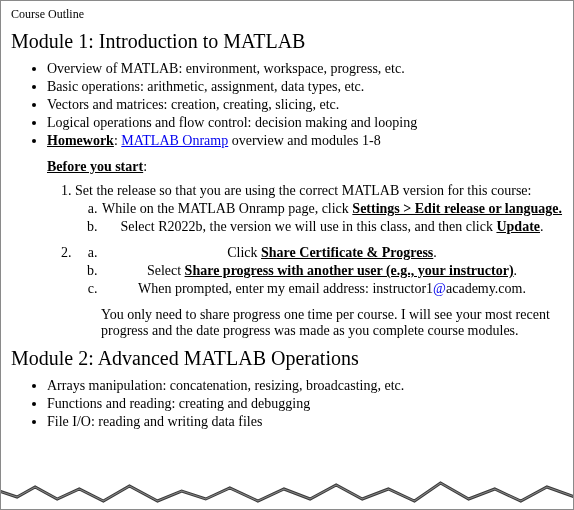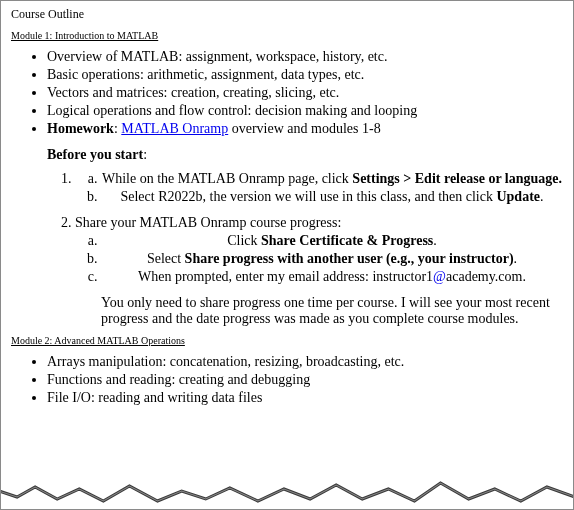--- a/index.html
+++ b/index.html
@@ -18,22 +18,21 @@
     padding: 6px 10px 0 10px;
     position: relative;
     overflow: hidden;
   }
   .title {
     margin: 0 0 8px 0;
     font-size: 12px;
   }
   .module-h {
     margin: 8px 0 8px 0;
-    font-size: 10px;
-    text-decoration: underline;
+    font-size: 20px;
   }
   ul.top {
     margin: 0;
     padding-left: 36px;
   }
   ul.top > li {
     margin: 2px 0;
   }
   .before {
     margin: 10px 0 8px 36px;
@@ -50,21 +49,21 @@
     margin: 2px 0 0 0;
     padding-left: 26px;
   }
   ol.sub > li {
     margin: 2px 0;
     text-align: center;
   }
   .note {
     margin: 10px 0 4px 90px;
   }
-  .b { font-weight: bold; }
+  .b { font-weight: bold; text-decoration: underline; }
   a.link {
     color: #0000EE;
     text-decoration: underline;
     margin-top: 8px;
   }
   .email-at { color: #0000EE; }
   
   .torn {
     position: absolute;
     left: -2px; right: -2px; bottom: -2px;
@@ -74,46 +73,46 @@
   .torn svg { display: block; width: 100%; height: 100%; }
 </style>
 </head>
 <body>
 
 <div class="title">Course Outline</div>
 
 <div class="module-h">Module 1: Introduction to MATLAB</div>
 
 <ul class="top">
-  <li>Overview of MATLAB: assignment, workspace, history, etc.</li>
+  <li>Overview of MATLAB: environment, workspace, progress, etc.</li>
   <li>Basic operations: arithmetic, assignment, data types, etc.</li>
   <li>Vectors and matrices: creation, creating, slicing, etc.</li>
   <li>Logical operations and flow control: decision making and looping</li>
   <li>
     <span class="b">Homework</span><span>: </span><a href="#" class="link">MATLAB Onramp</a><span> overview and modules 1-8</span>
   </li>
 </ul>
 
 <div class="before">
   <span class="b">Before you start</span><span>:</span>
 </div>
 
 <ol class="steps">
   <li>
+    <span>Set the release so that you are using the correct MATLAB version for this course:</span>
     <ol class="sub">
       <li>
         <span>While on the MATLAB Onramp page, click </span><span class="b">Settings &gt; Edit release or language.</span>
       </li>
       <li>
         <span>Select R2022b, the version we will use in this class, and then click </span><span class="b">Update</span><span>.</span>
       </li>
     </ol>
   </li>
   <li>
-    <span>Share your MATLAB Onramp course progress:</span>
     <ol class="sub">
       <li>
         <span>Click </span><span class="b">Share Certificate &amp; Progress</span><span>.</span>
       </li>
       <li>
         <span>Select </span><span class="b">Share progress with another user (e.g., your instructor)</span><span>.</span>
       </li>
       <li>
         <span>When prompted, enter my email address: instructor1</span><span class="email-at">@</span><span>academy.com.</span>
       </li>

